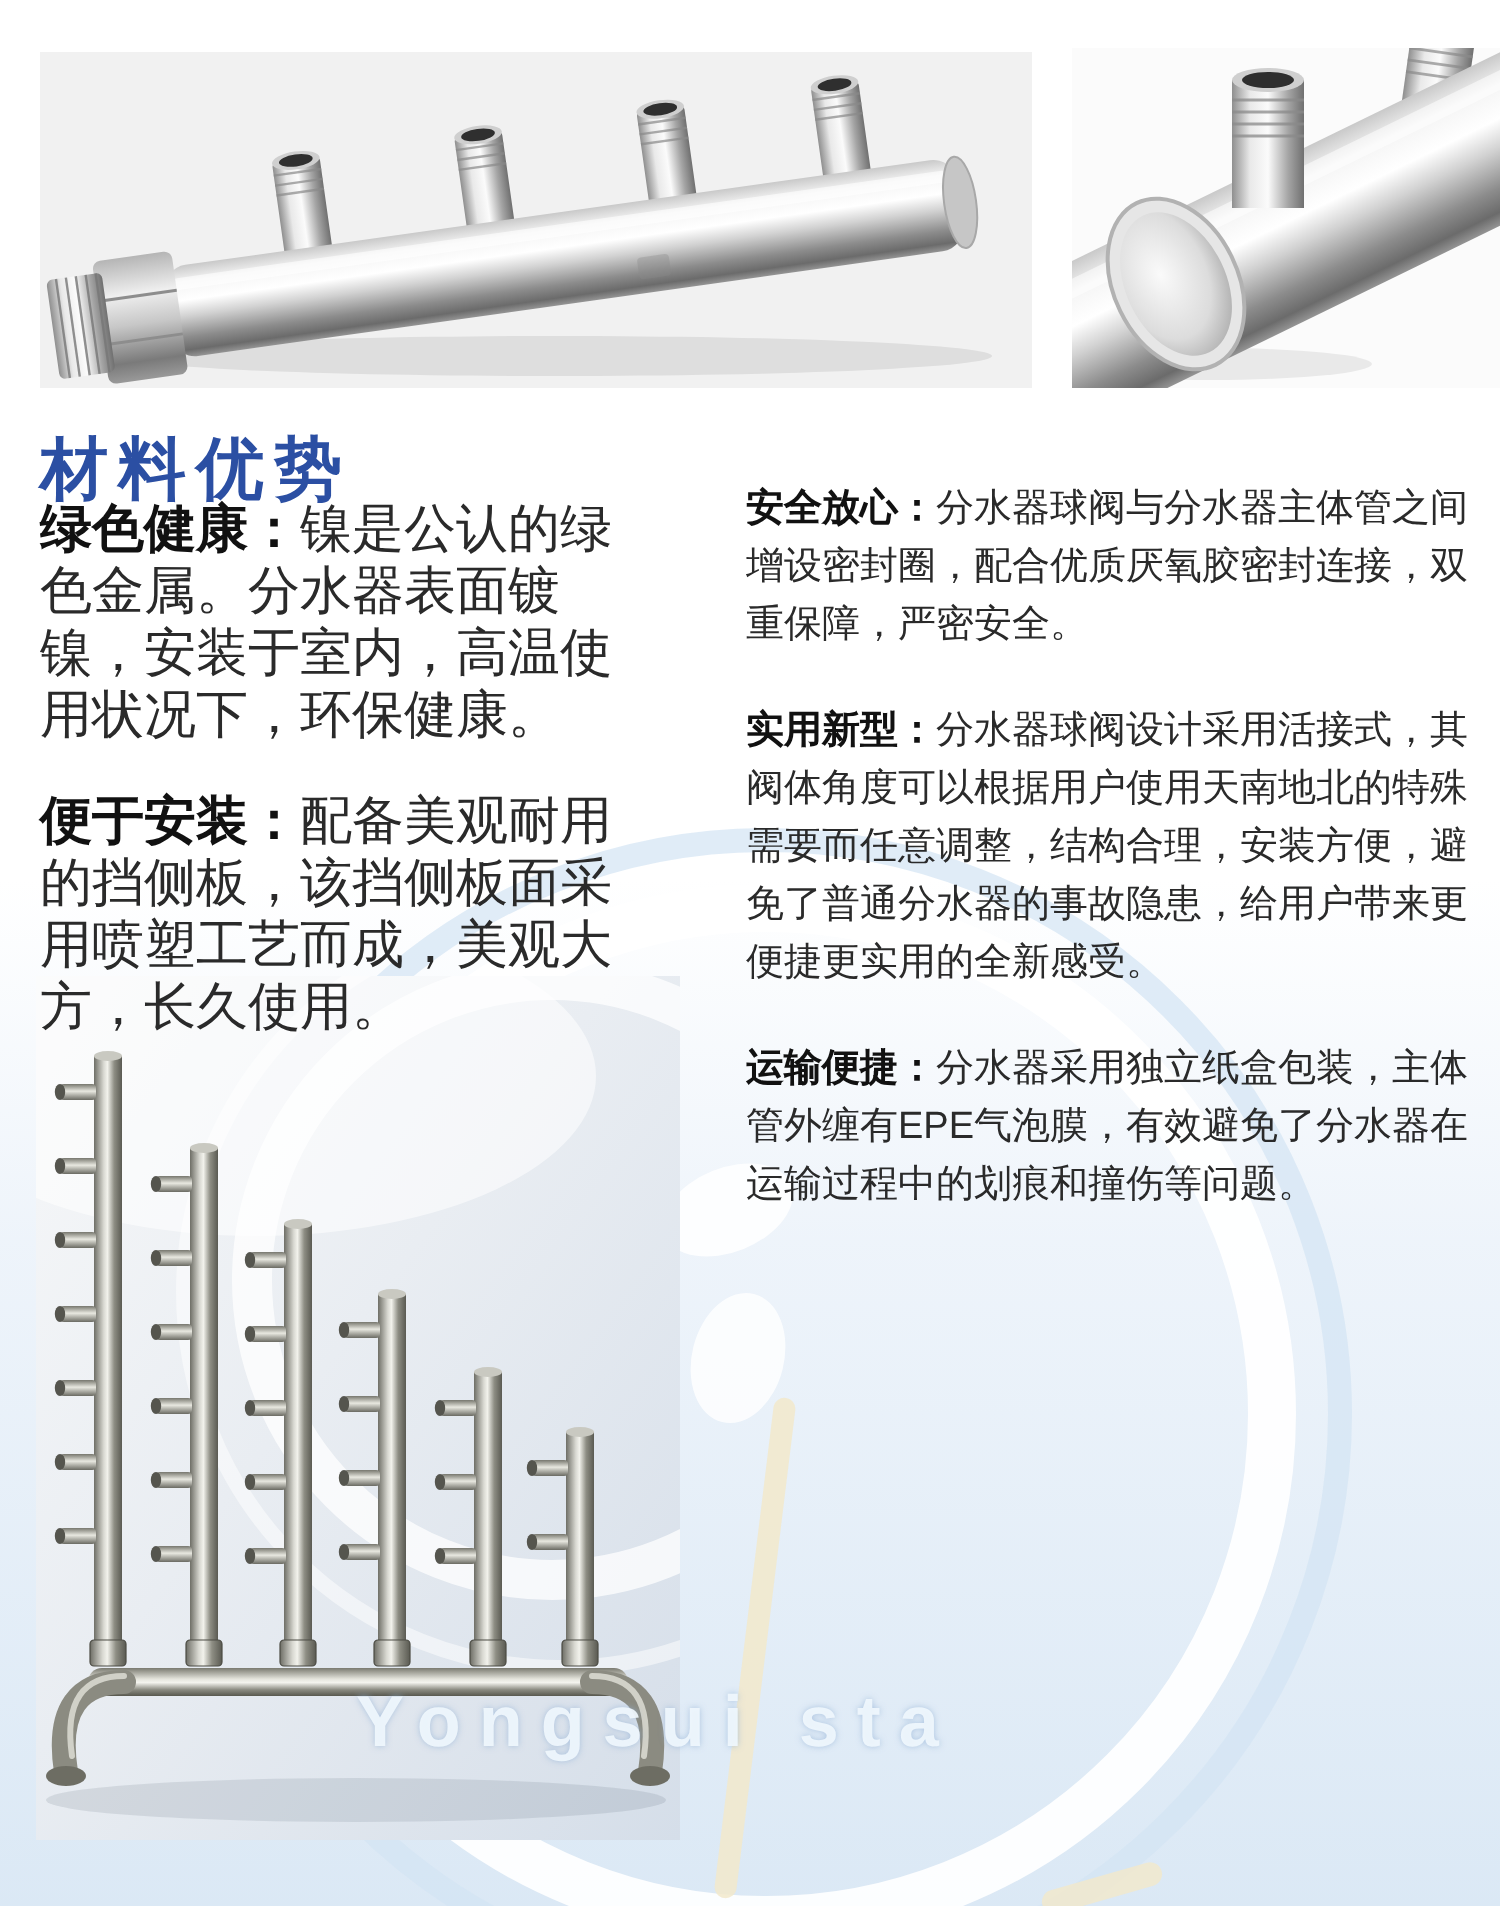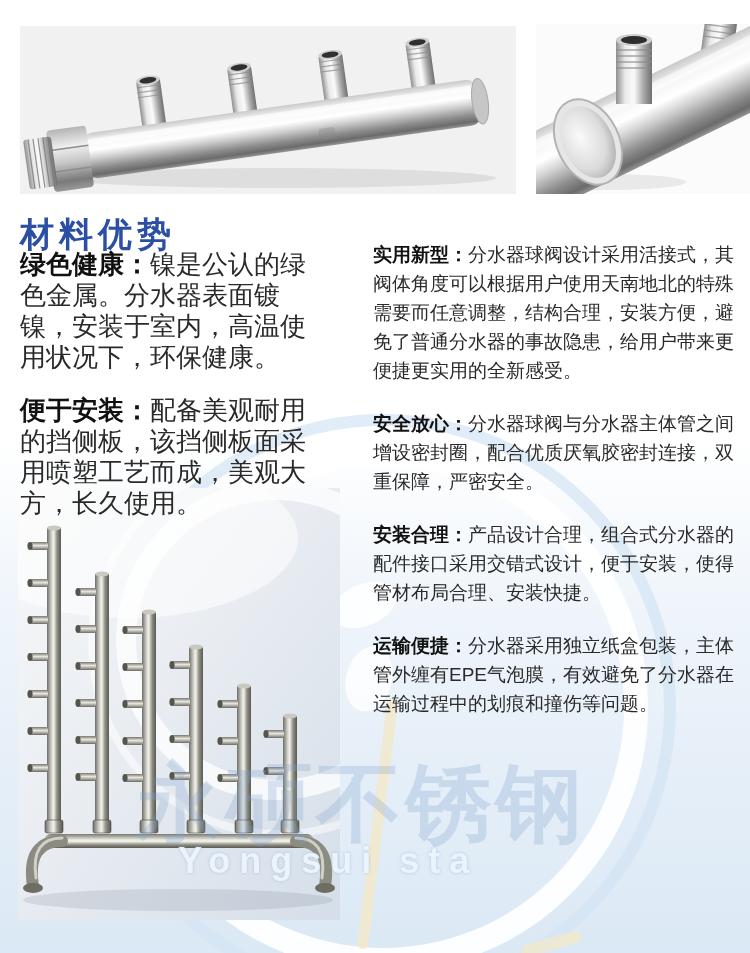--- a/index.html
+++ b/index.html
@@ -179,23 +179,22 @@
   </div>
 
   <h1 class="section-title">材料优势</h1>
 
   <div id="col-left" class="col">
     <p><b>绿色健康：</b><span>镍是公认的绿色金属。分水器表面镀镍，安装于室内，高温使用状况下，环保健康。</span></p>
     <p><b>便于安装：</b><span>配备美观耐用的挡侧板，该挡侧板面采用喷塑工艺而成，美观大方，长久使用。</span></p>
   </div>
 
   <div id="col-right" class="col">
+    <p><b>安全放心：</b><span>分水器球阀与分水器主体管之间增设密封圈，配合优质厌氧胶密封连接，双重保障，严密安全。</span></p>
     <p><b>实用新型：</b><span>分水器球阀设计采用活接式，其阀体角度可以根据用户使用天南地北的特殊需要而任意调整，结构合理，安装方便，避免了普通分水器的事故隐患，给用户带来更便捷更实用的全新感受。</span></p>
-    <p><b>安全放心：</b><span>分水器球阀与分水器主体管之间增设密封圈，配合优质厌氧胶密封连接，双重保障，严密安全。</span></p>
-    <p><b>安装合理：</b><span>产品设计合理，组合式分水器的配件接口采用交错式设计，便于安装，使得管材布局合理、安装快捷。</span></p>
     <p><b>运输便捷：</b><span>分水器采用独立纸盒包装，主体管外缠有EPE气泡膜，有效避免了分水器在运输过程中的划痕和撞伤等问题。</span></p>
   </div>
 
   <div id="photo-stand" class="photo">
     <svg width="322" height="432" viewBox="0 0 322 432">
       <defs>
         <linearGradient id="gPBG" x1="0" y1="0" x2="1" y2="1">
           <stop offset="0" stop-color="#f7f8f9"></stop>
             <stop offset="0.45" stop-color="#e9edf2"></stop>
           <stop offset="1" stop-color="#d5dee9"></stop>
@@ -287,16 +286,15 @@
       <rect x="26" y="346" width="270" height="14" rx="7" fill="url(#gHP)"></rect>
       <path d="M 44 353 C 22 353 10 366 15 398" fill="none" stroke="#8b8b81" stroke-width="12" stroke-linecap="round"></path>
       <path d="M 44 350 C 24 350 14 362 18 390" fill="none" stroke="#e2e2da" stroke-width="3" stroke-linecap="round" opacity="0.8"></path>
       <ellipse cx="15" cy="400" rx="10" ry="5" fill="#6d6d63"></ellipse>
       <path d="M 278 353 C 300 353 312 366 307 398" fill="none" stroke="#8b8b81" stroke-width="12" stroke-linecap="round"></path>
       <path d="M 278 350 C 298 350 308 362 304 390" fill="none" stroke="#e2e2da" stroke-width="3" stroke-linecap="round" opacity="0.8"></path>
       <ellipse cx="307" cy="400" rx="10" ry="5" fill="#6d6d63"></ellipse>
     </svg>
   </div>
 
-  <div class="wm-cjk">永硕不锈钢</div>
   <div class="wm-latin">Yongsui sta</div>
 
 </div>
 
 </body></html>

